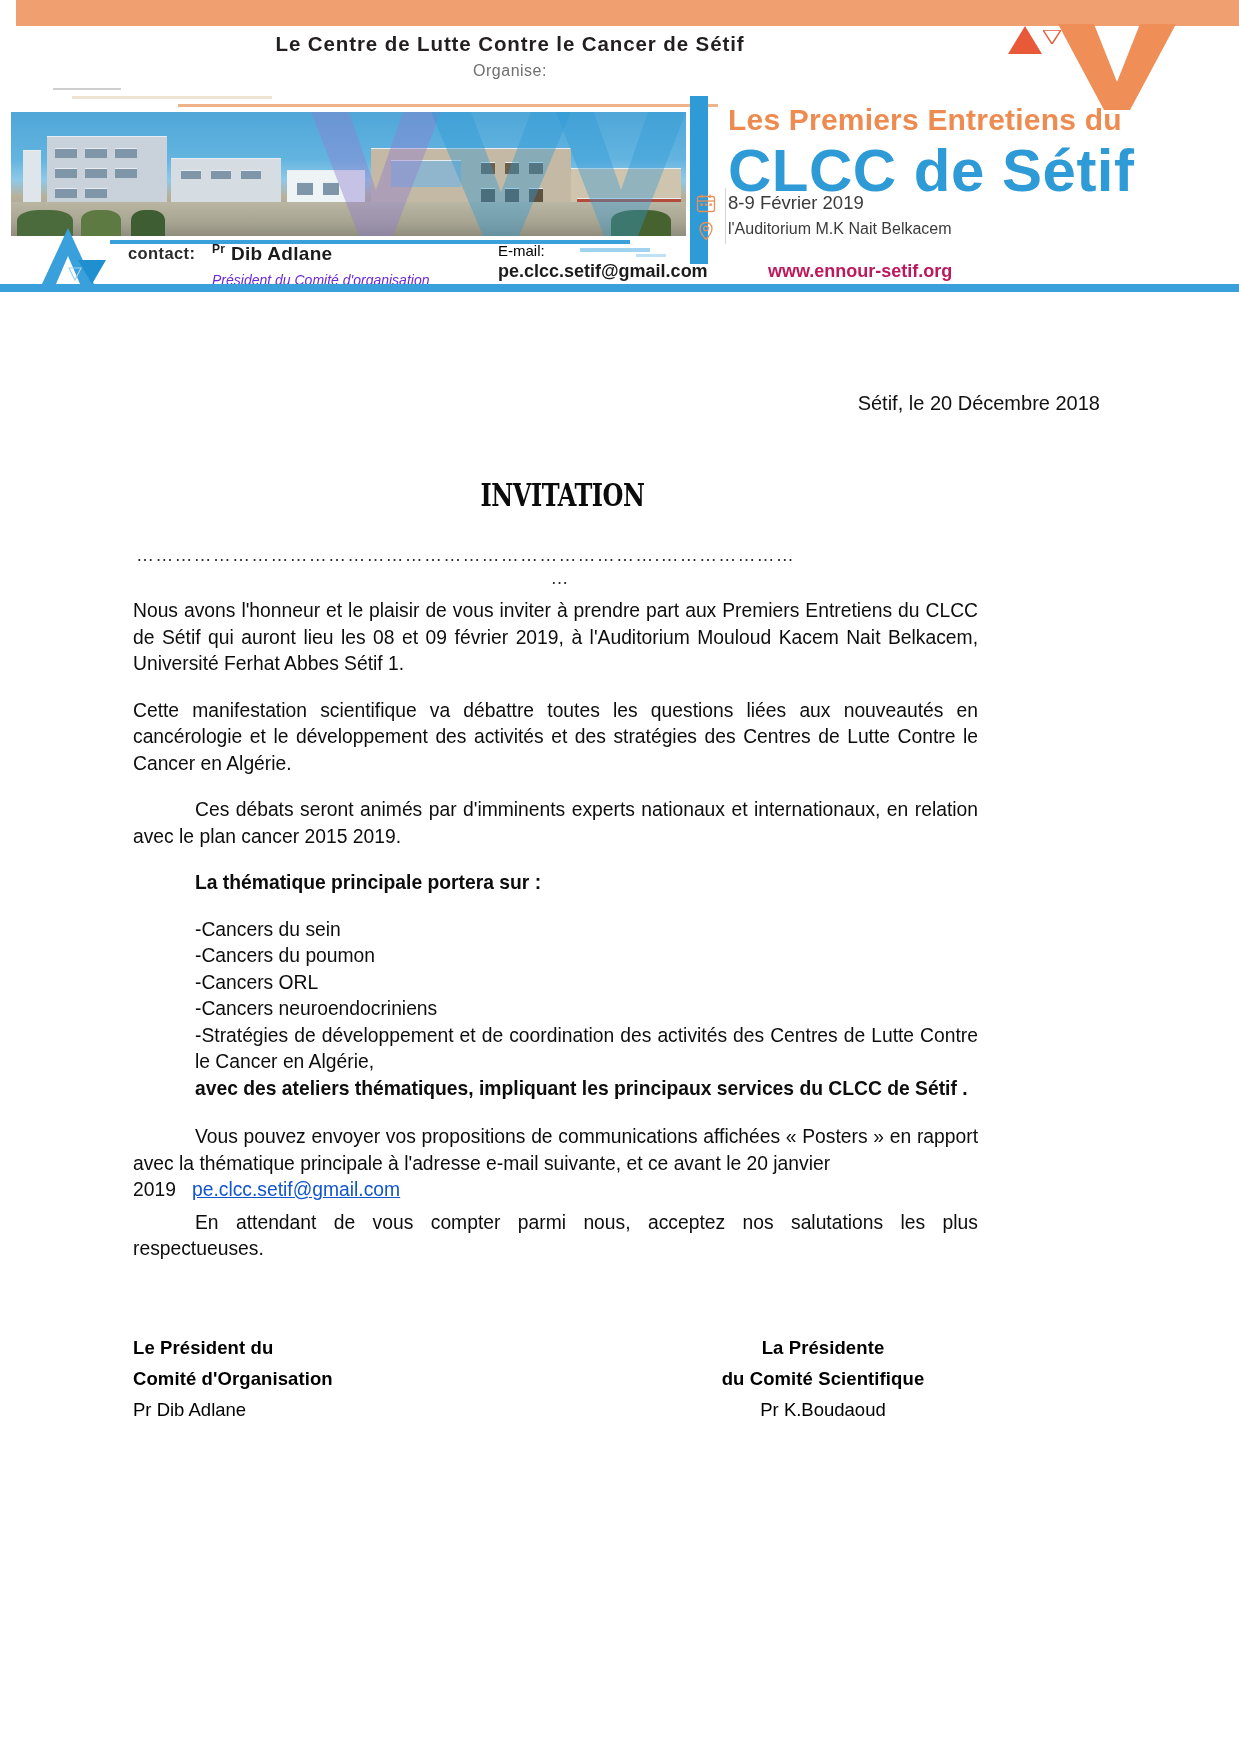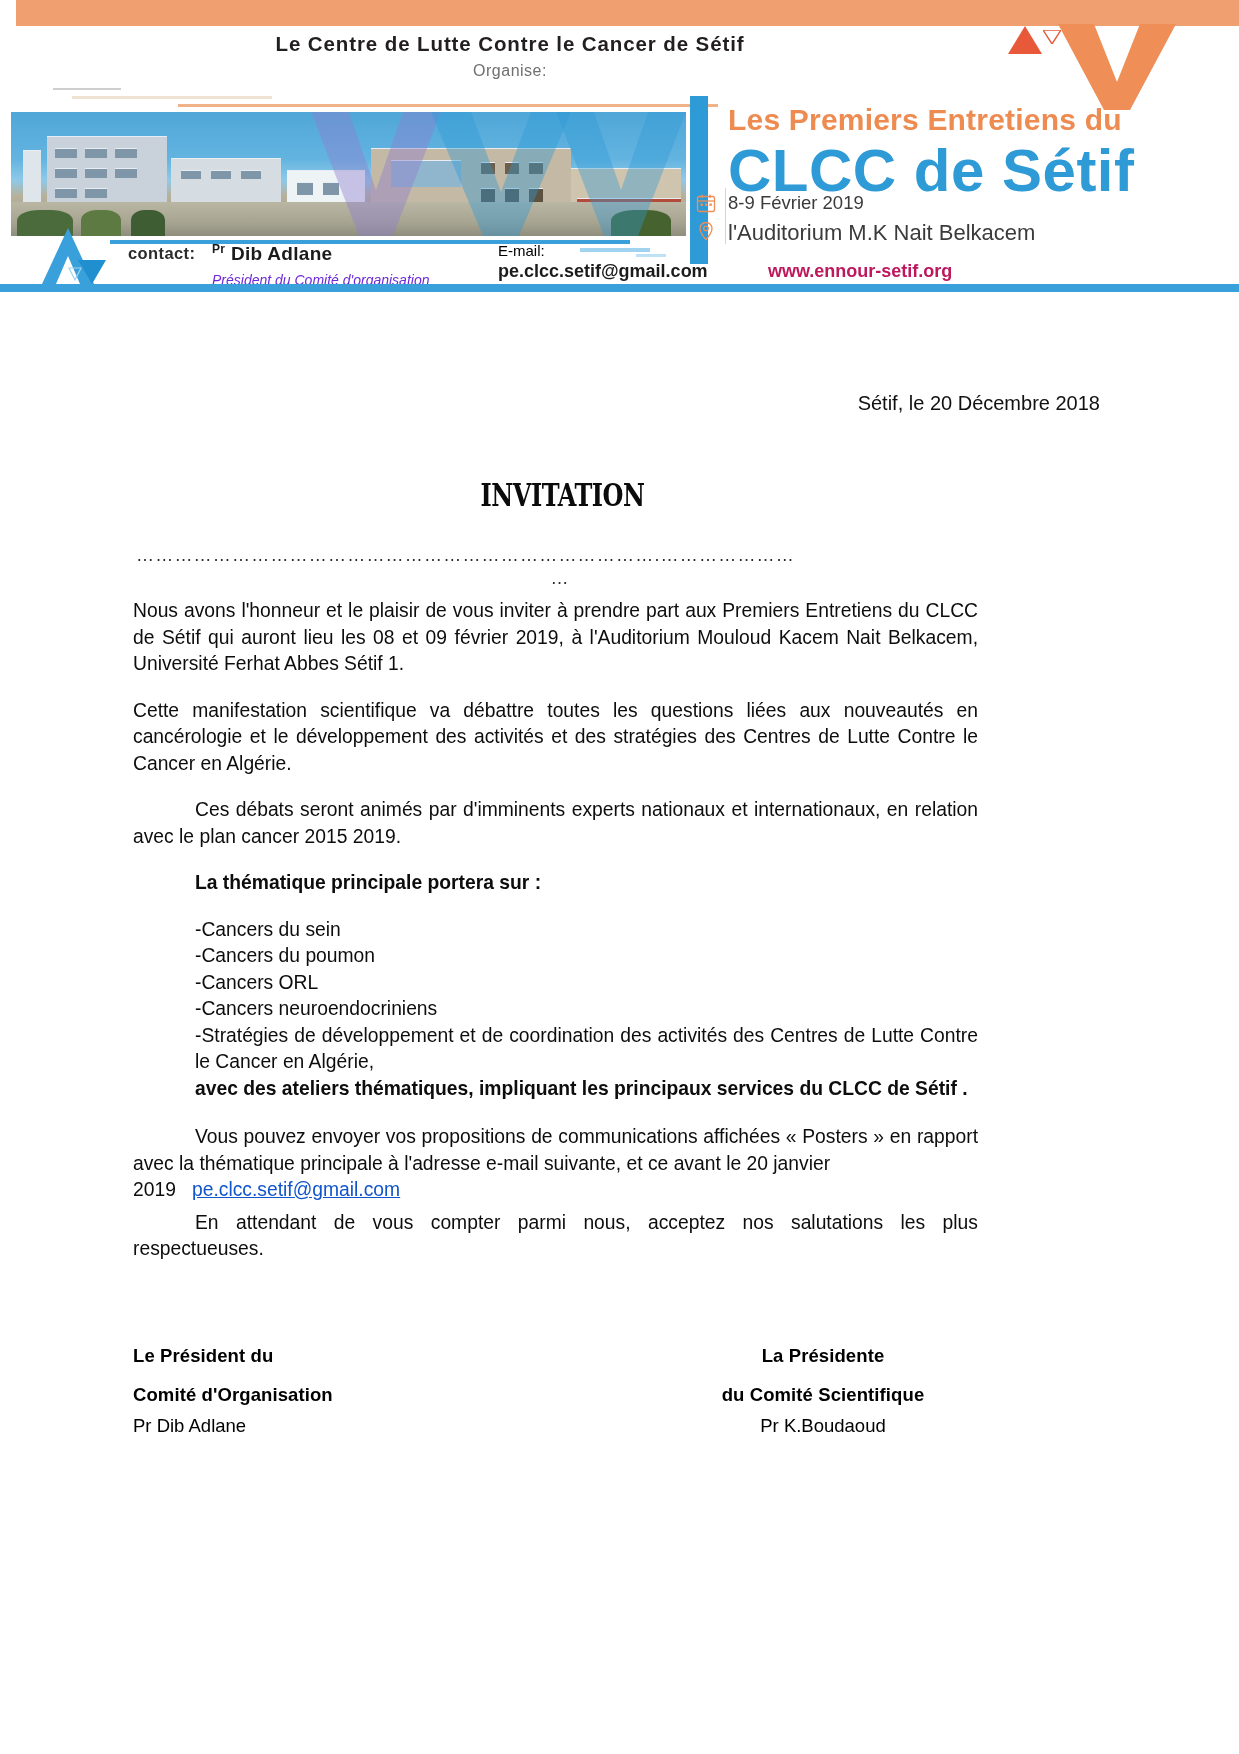--- a/index.html
+++ b/index.html
@@ -186,21 +186,21 @@
     left: 728px;
     top: 192px;
     font-size: 18.5px;
     color: #3b3b3b;
     white-space: nowrap;
   }
   .ev-meta2 {
     position: absolute;
     left: 728px;
     top: 220px;
-    font-size: 22px;
+    font-size: 16px;
     color: #3b3b3b;
     white-space: nowrap;
     text-align: right;
   }
   .ico-cal, .ico-pin {
     position: absolute;
     width: 20px; height: 20px;
   }
   .ico-cal { left: 696px; top: 193px; }
   .ico-pin { left: 696px; top: 221px; }
@@ -373,21 +373,21 @@
     width: 880px;
     font-family: "Liberation Sans", sans-serif;
   }
   .sig-col {
     position: absolute;
     font-size: 18.5px;
     line-height: 31px;
   }
   .sig-left { left: 0; top: 0; text-align: left; }
   .sig-right { left: 500px; top: 0; width: 380px; text-align: center; }
-  .sig-col .b1, .sig-col .b2 { font-weight: bold; letter-spacing: .1px; margin-top: 8px; }
+  .sig-col .b1, .sig-col .b2 { font-weight: bold; letter-spacing: .1px; }
   .sig-col .nm { font-weight: normal; }
 </style>
 </head>
 <body>
 
 <div class="banner">
 
   <div class="banner-top-strip"></div>
 
   <div class="org-title">Le Centre de Lutte Contre le Cancer de Sétif</div>

